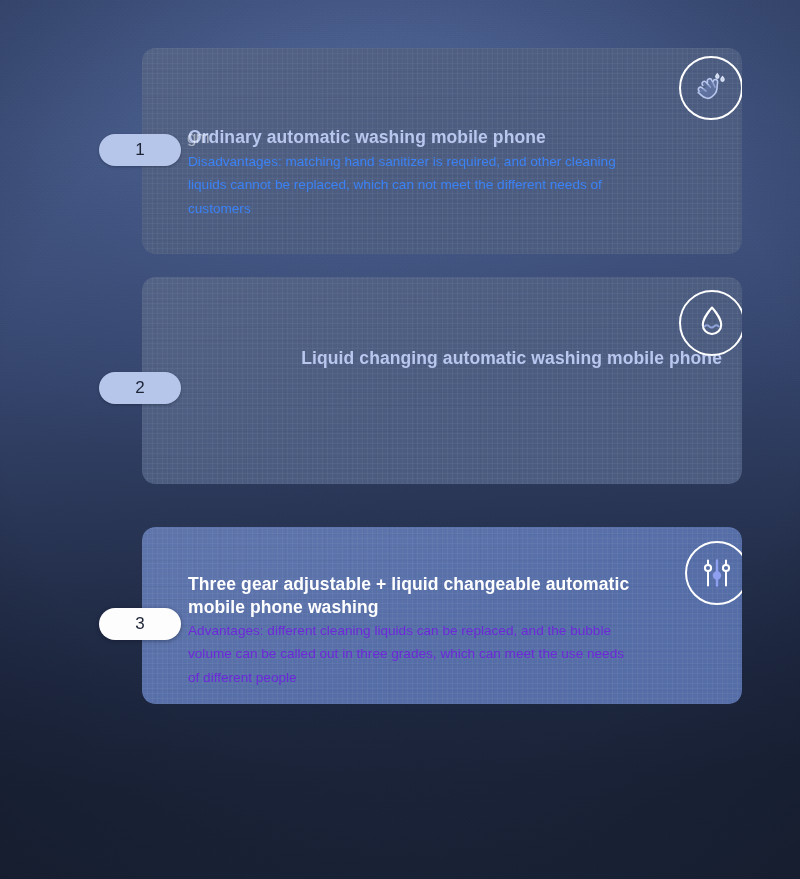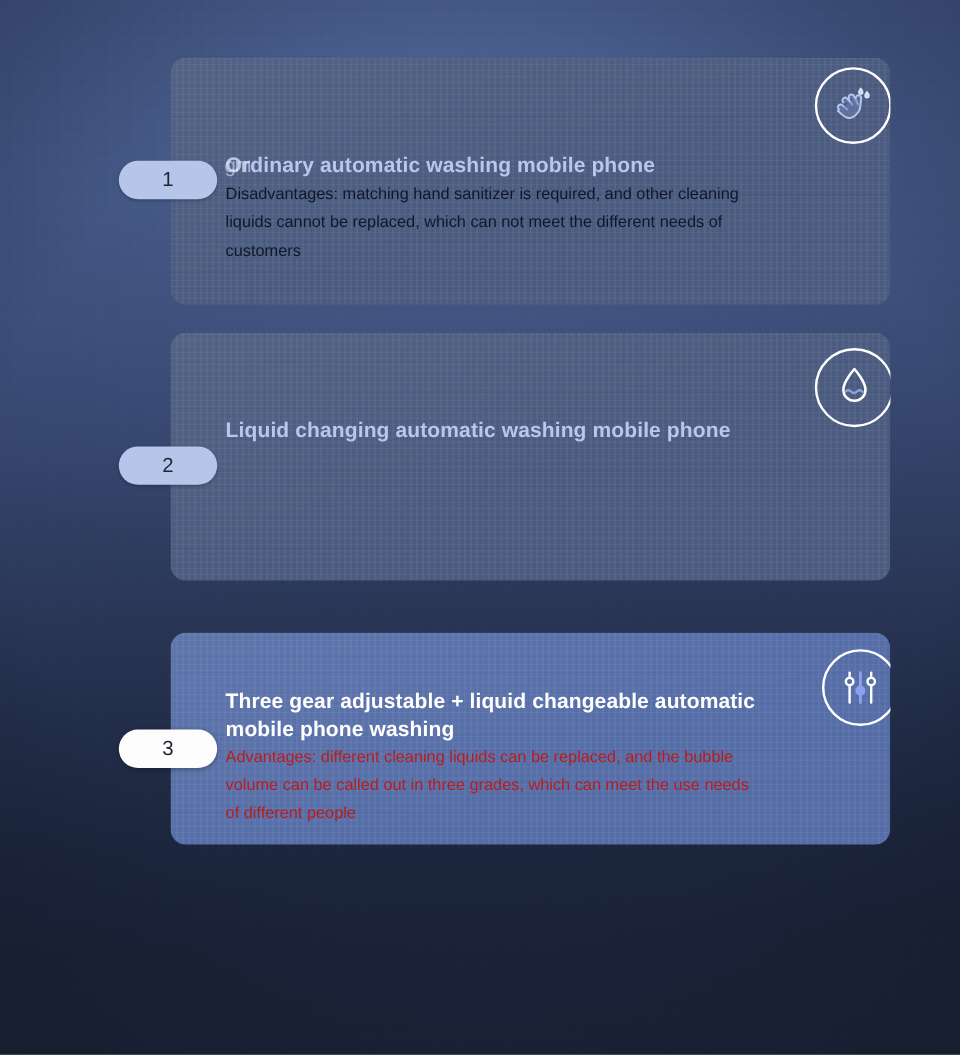--- a/index.html
+++ b/index.html
@@ -138,27 +138,27 @@
     right:0;
   }
   .card-desc {
     font-size:13.6px;
     line-height:23.4px;
     font-weight:400;
     position:absolute;
     left:0;
   }
   .dim .card-title { color:#b9c7ef; }
-  .dim .card-desc  { color:#0f172a; }
+  .dim .card-desc  { color:#3b82f6; }
   .bright .card-title { color:#ffffff; }
-  .bright .card-desc  { color:#b91c1c; }
+  .bright .card-desc  { color:#6d28d9; }
 
   #card-1 .card-title { top:78px; }
   #card-1 .card-desc  { top:102px; width:460px; }
-  #card-2 .card-title { top:70px; }
+  #card-2 .card-title { top:70px;text-align:right; }
   #card-2 .card-desc  { top:94px; width:430px; }
   #card-3 .card-title { top:46px; width:482px; }
   #card-3 .card-desc  { top:92px; width:445px; }
 
   
   .title-artifact {
     position:absolute;
     left:143px;
     top:128px;
     font-size:17px;

